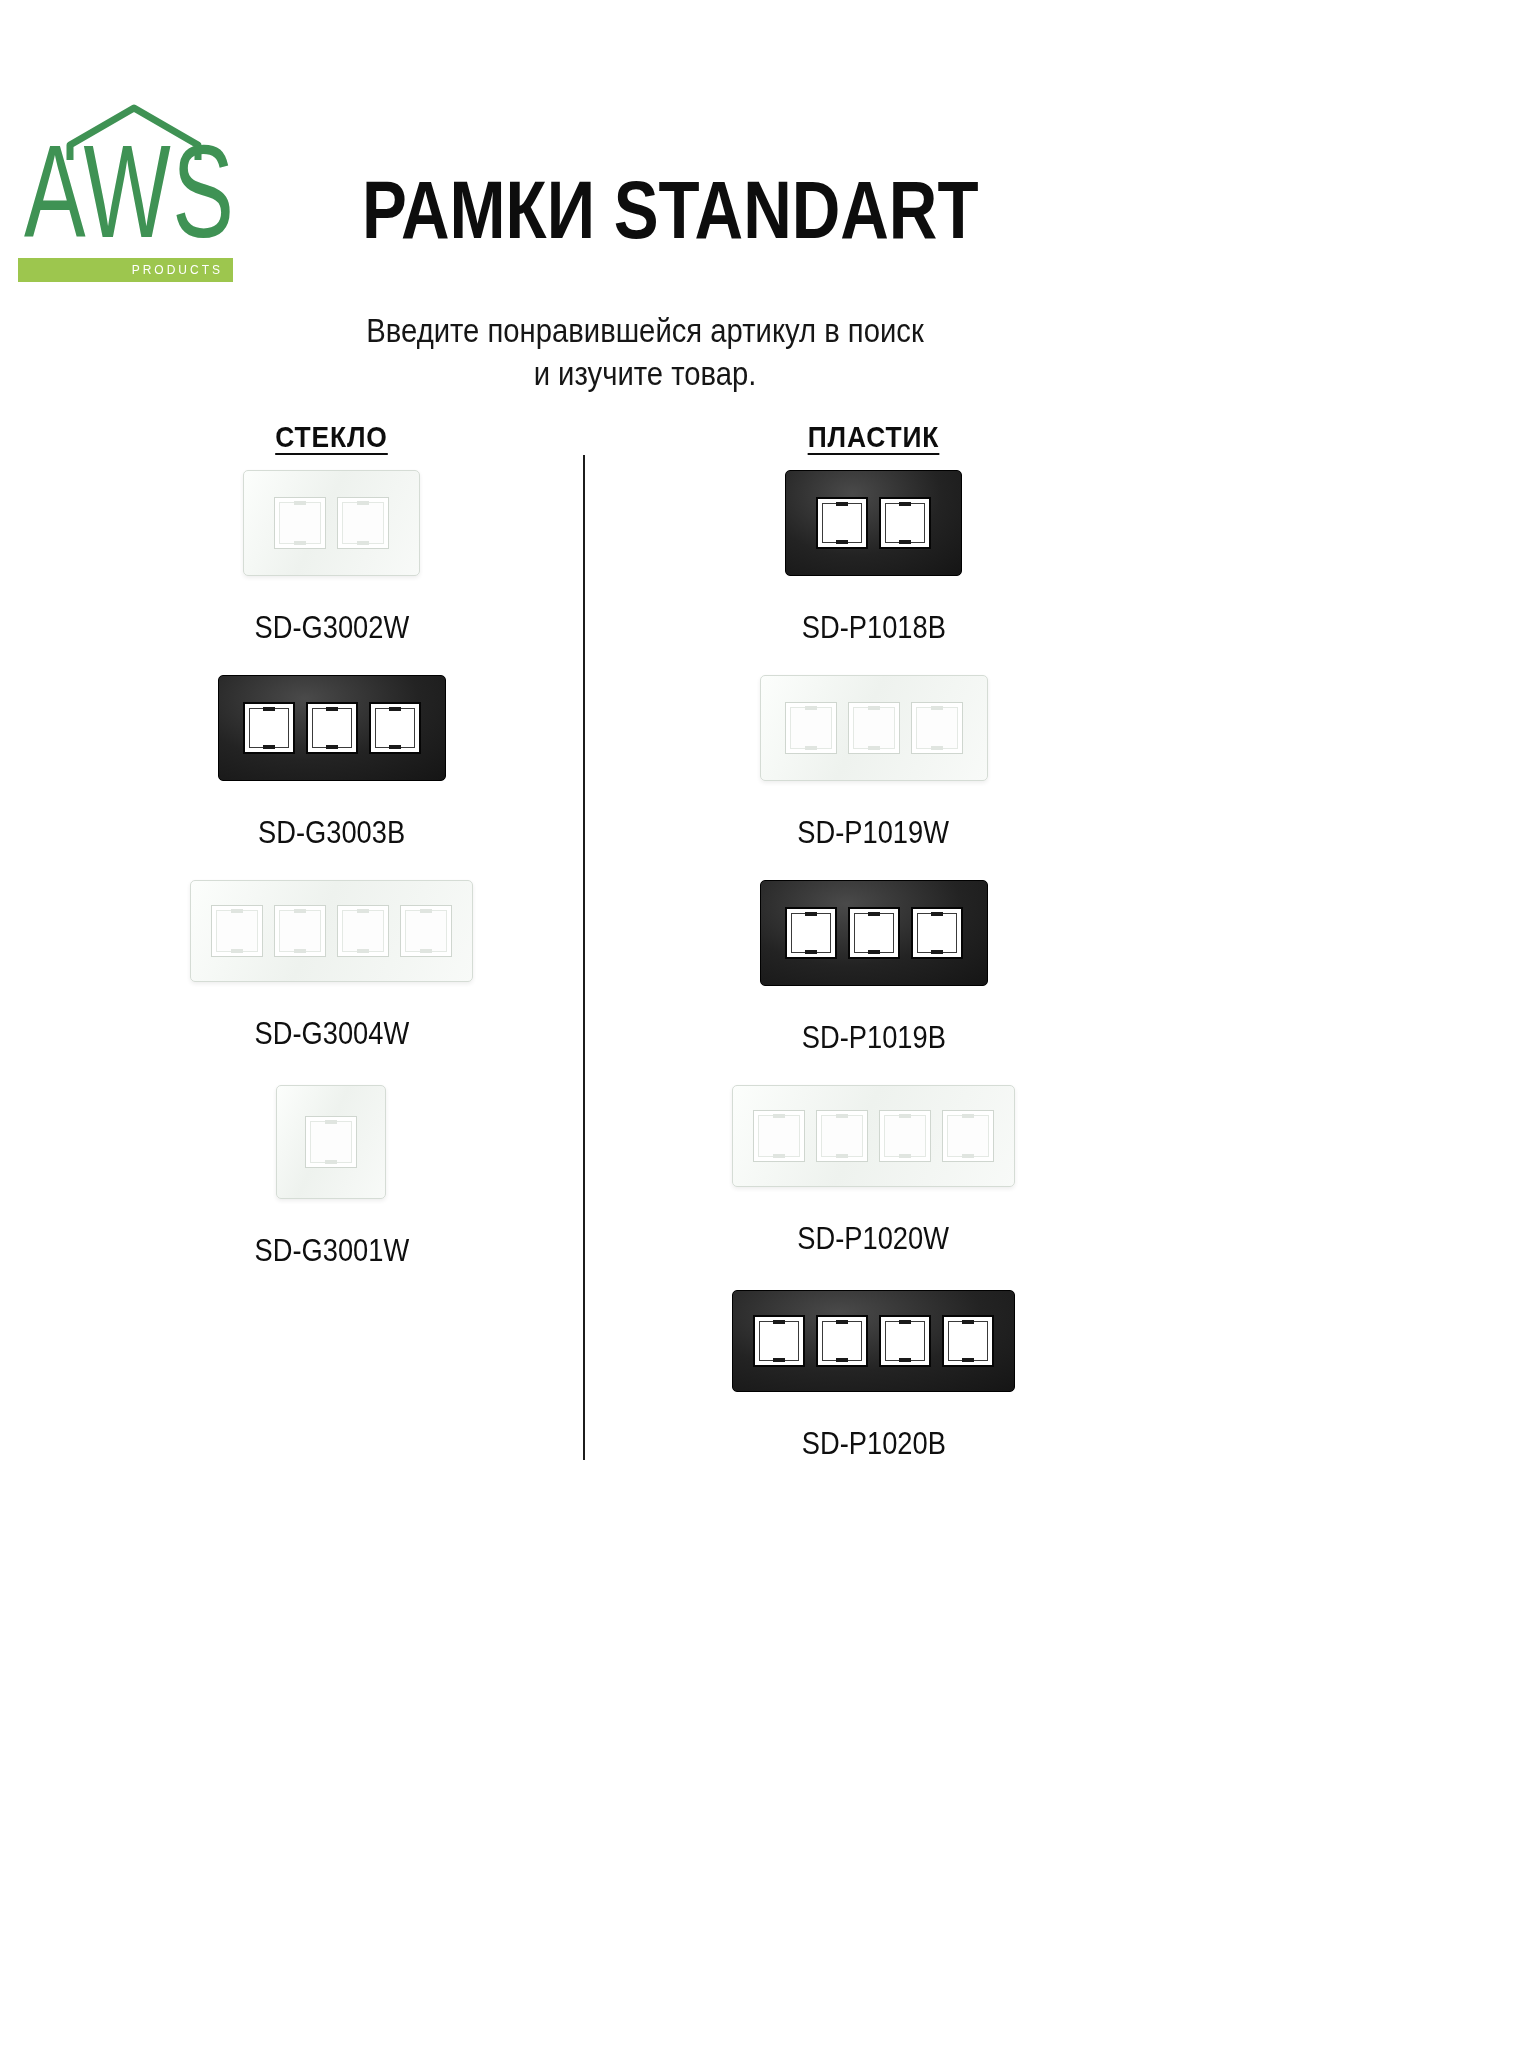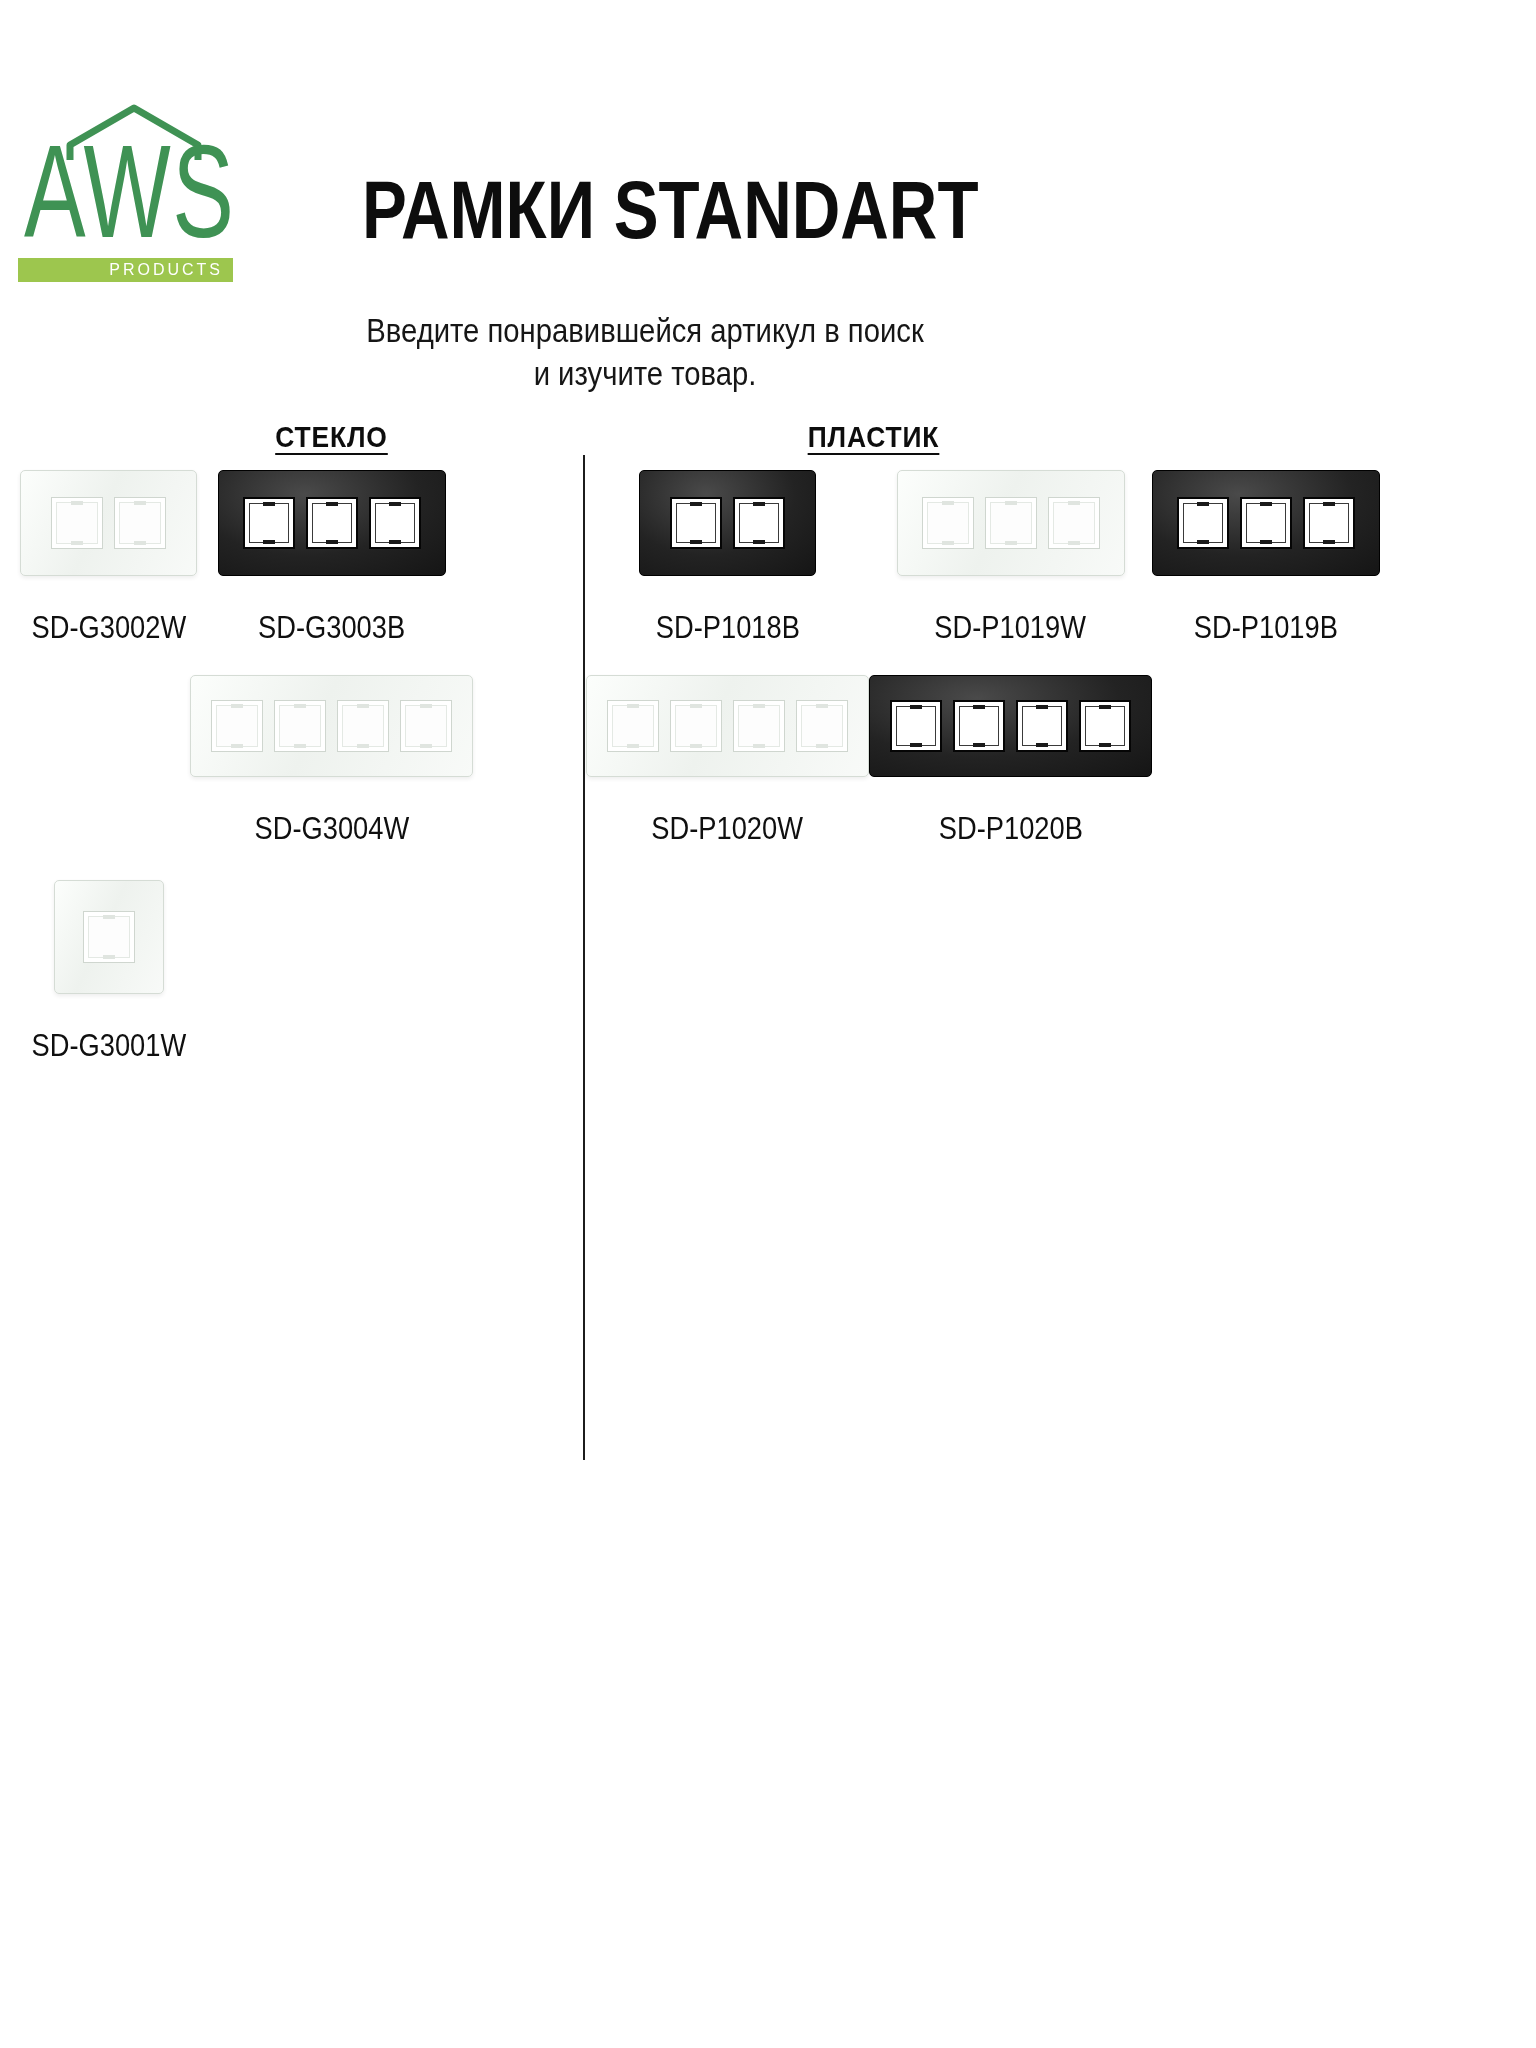--- a/index.html
+++ b/index.html
@@ -19,21 +19,21 @@
     position:absolute;left:6px;top:28px;
     font-size:132px;line-height:1;font-weight:400;color:var(--green);
     letter-spacing:2px;transform:scaleX(0.70);transform-origin:left top;
     white-space:nowrap;
   }
   .logo-bar{
     position:absolute;left:0;top:160px;width:215px;height:24px;
     background:var(--bar-green);display:flex;align-items:center;justify-content:flex-end;
     padding-right:10px;
   }
-  .logo-tagline{color:#ffffff;font-size:16px;letter-spacing:3px;font-weight:400;}
+  .logo-tagline{color:#ffffff;font-size:12px;letter-spacing:3px;font-weight:400;}
 
   
   .header-block{position:absolute;left:300px;top:169px;width:690px;text-align:center;}
   .title{
     font-size:82px;font-weight:800;line-height:1;letter-spacing:0px;
     transform:scaleX(0.82);transform-origin:center top;white-space:nowrap;color:#0d0d0d;
   }
   .subtitle{
     margin-top:58px;font-size:34px;line-height:1.25;font-weight:400;color:#161616;
     transform:scaleX(0.86);transform-origin:center top;
@@ -44,21 +44,21 @@
   .divider{position:absolute;left:583px;top:35px;width:2px;height:1005px;background:#1c1c1c;}
   .col{position:absolute;top:0;}
   .col-left{left:0;width:663px;}
   .col-right{left:586px;width:575px;}
   .col-header{
     text-align:center;font-size:30px;font-weight:700;color:#0d0d0d;
     text-decoration:underline;text-decoration-thickness:2px;text-underline-offset:6px;
     transform:scaleX(0.88);transform-origin:center top;letter-spacing:1px;
   }
   .grid{
-    display:grid;grid-template-columns:1fr 1fr 1fr;grid-auto-rows:205px;
+    display:grid;grid-template-columns:1fr;grid-auto-rows:205px;
     margin-top:16px;justify-items:center;align-items:start;
   }
   .product{display:flex;flex-direction:column;align-items:center;}
   .product.wide{grid-column:1 / -1;}
   .code{
     margin-top:34px;font-size:31px;font-weight:500;color:#0f0f0f;
     transform:scaleX(0.88);transform-origin:center top;white-space:nowrap;
   }
 
   

